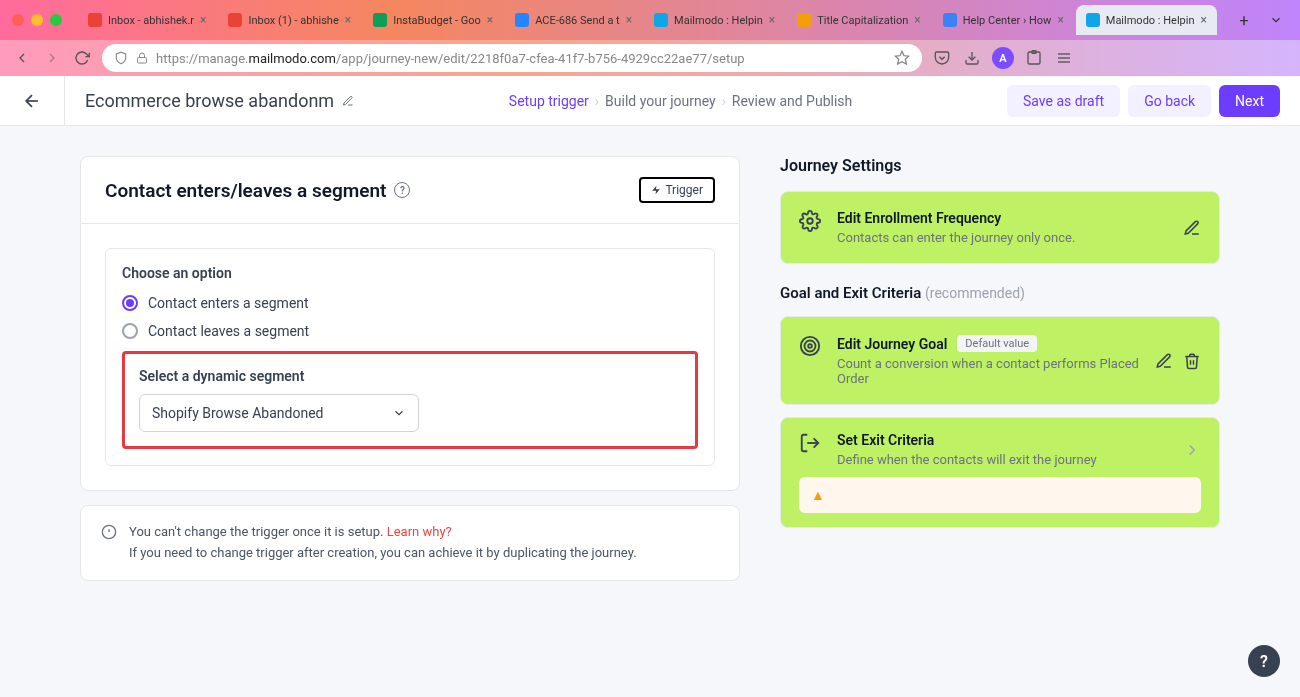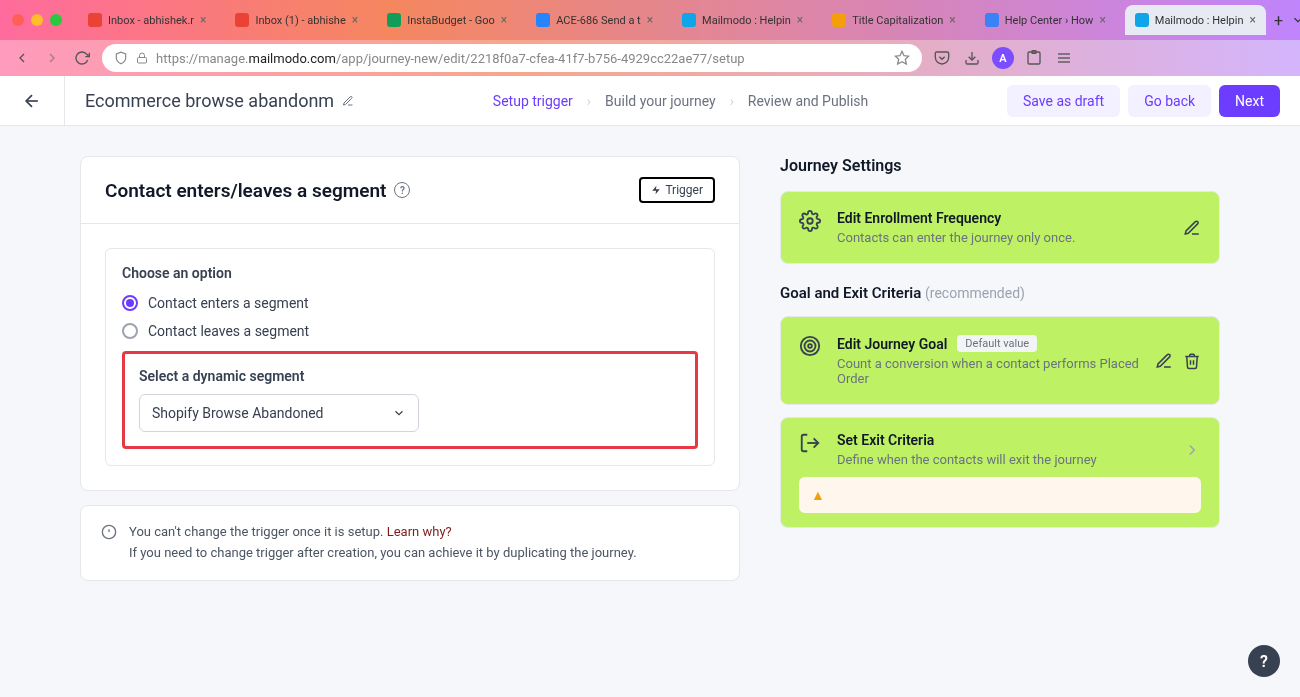--- a/index.html
+++ b/index.html
@@ -1,40 +1,40 @@
 <!DOCTYPE html>
 <html><head>
 <meta charset="utf-8">
 <style>
 *{box-sizing:border-box;margin:0;padding:0;font-family:-apple-system,BlinkMacSystemFont,"Segoe UI",Roboto,sans-serif}
 body{background:#f6f7fb;width:1300px;height:697px;overflow:hidden}
 .chrome{height:40px;background:linear-gradient(90deg,#ff6b9d 0%,#f5875f 30%,#c084fc 100%);display:flex;align-items:center;padding:0 12px;gap:8px}
 .traffic{display:flex;gap:7px;margin-right:8px}
 .dot{width:12px;height:12px;border-radius:50%}
 .dot.r{background:#ff5f57}.dot.y{background:#febc2e}.dot.g{background:#28c840}
-.tabs{display:flex;gap:9px;flex:1;align-items:center;height:100%}
+.tabs{display:flex;gap:2px;flex:1;align-items:center;height:100%}
 .tab{display:flex;align-items:center;gap:6px;padding:0 10px;height:30px;border-radius:8px 8px 0 0;font-size:11px;color:#333;max-width:145px;overflow:hidden;white-space:nowrap;cursor:pointer}
 .tab.active{background:#e8eaf3}
 .tab .favicon{width:14px;height:14px;border-radius:3px;flex-shrink:0}
 .tab .close{font-size:12px;color:#666;margin-left:auto}
 .addtab{width:24px;height:24px;display:flex;align-items:center;justify-content:center;color:#333;font-size:16px;cursor:pointer}
 .chevtab{width:24px;height:24px;display:flex;align-items:center;justify-content:center;color:#333;cursor:pointer}
 .addr{height:36px;background:linear-gradient(90deg,#ff9bbd 0%,#f7a68c 40%,#d4b5fc 100%);display:flex;align-items:center;padding:0 12px;gap:10px}
 .nav-arrow{width:20px;height:20px;display:flex;align-items:center;justify-content:center;color:#555;cursor:pointer}
 .url-bar{flex:1;max-width:820px;height:28px;background:#fff;border-radius:14px;display:flex;align-items:center;padding:0 12px;gap:8px;font-size:13px;color:#666}
 .url-bar .proto{color:#888}
 .url-bar .domain{color:#222}
 .addr-icon{width:20px;height:20px;display:flex;align-items:center;justify-content:center;color:#555;cursor:pointer}
 .avatar{width:22px;height:22px;border-radius:50%;background:#7c4dff;color:#fff;display:flex;align-items:center;justify-content:center;font-size:11px;font-weight:600}
 .app-header{height:50px;background:#fff;border-bottom:1px solid #e5e7eb;display:flex;align-items:center;padding:0 20px}
 .back-btn{width:24px;height:24px;display:flex;align-items:center;justify-content:center;cursor:pointer;margin-right:20px}
 .divider{width:1px;height:50px;background:#e5e7eb;margin-right:20px}
 .journey-name{font-size:18px;color:#374151;display:flex;align-items:center;gap:8px}
 .edit-small{font-size:12px;color:#6b7280;cursor:pointer}
-.breadcrumbs{display:flex;align-items:center;gap:14px;margin:5px auto;font-size:14px}
+.breadcrumbs{display:flex;align-items:center;gap:6px;margin:5px auto;font-size:14px}
 .crumb{color:#6b7280}
 .crumb.active{color:#6c3cff}
 .crumb-sep{color:#d1d5db}
 .hdr-actions{display:flex;gap:8px}
 .btn{padding:8px 16px;border-radius:6px;font-size:14px;border:none;cursor:pointer}
 .btn-ghost{background:#f3f0ff;color:#6c3cff}
 .btn-primary{background:#6c3cff;color:#fff}
 .main{display:flex;gap:40px;padding:30px 80px}
 .left{flex:1;max-width:660px}
 .right{width:440px}
@@ -47,21 +47,21 @@
 .inner-box{border:1px solid #e5e7eb;border-radius:6px;padding:16px}
 .section-label{font-size:14px;font-weight:600;color:#374151;margin-bottom:14px}
 .radio-row{display:flex;align-items:center;gap:10px;margin-bottom:12px;cursor:pointer}
 .radio{width:16px;height:16px;border:2px solid #6c3cff;border-radius:50%;display:flex;align-items:center;justify-content:center}
 .radio.off{border-color:#9ca3af}
 .radio .inner{width:8px;height:8px;background:#6c3cff;border-radius:50%}
 .radio-label{font-size:14px;color:#374151}
 .highlight{border:3px solid #e63946;border-radius:4px;padding:14px;margin-top:10px}
 .dropdown{border:1px solid #d1d5db;border-radius:6px;padding:10px 12px;display:flex;align-items:center;justify-content:space-between;font-size:14px;color:#374151;margin-top:10px;width:280px;cursor:pointer}
 .info-bar{background:#fff;border:1px solid #e5e7eb;border-radius:8px;padding:16px 20px;margin-top:14px;display:flex;gap:12px;font-size:13px;color:#4b5563;line-height:1.6}
-.info-bar a{color:#7f1d1d;text-decoration:none}
+.info-bar a{color:#ef4444;text-decoration:none}
 .right-title{font-size:16px;font-weight:600;color:#111827;margin-bottom:16px}
 .setting-card{background:#bef264;border:1px solid #e5e7eb;border-radius:8px;padding:18px;display:flex;gap:14px;margin-bottom:20px}
 .setting-icon{width:24px;height:24px;flex-shrink:0;color:#374151}
 .setting-body{flex:1}
 .setting-title{font-size:14px;font-weight:600;color:#111827;margin-bottom:4px;display:flex;align-items:center;gap:10px}
 .setting-sub{font-size:13px;color:#6b7280}
 .default-badge{background:#f3f4f6;color:#6b7280;font-size:11px;padding:2px 8px;border-radius:4px;font-weight:400}
 .setting-actions{display:flex;gap:10px;align-items:center}
 .action-ic{width:18px;height:18px;color:#374151;cursor:pointer}
 .sub-heading{font-size:15px;font-weight:600;color:#111827;margin-bottom:14px}

